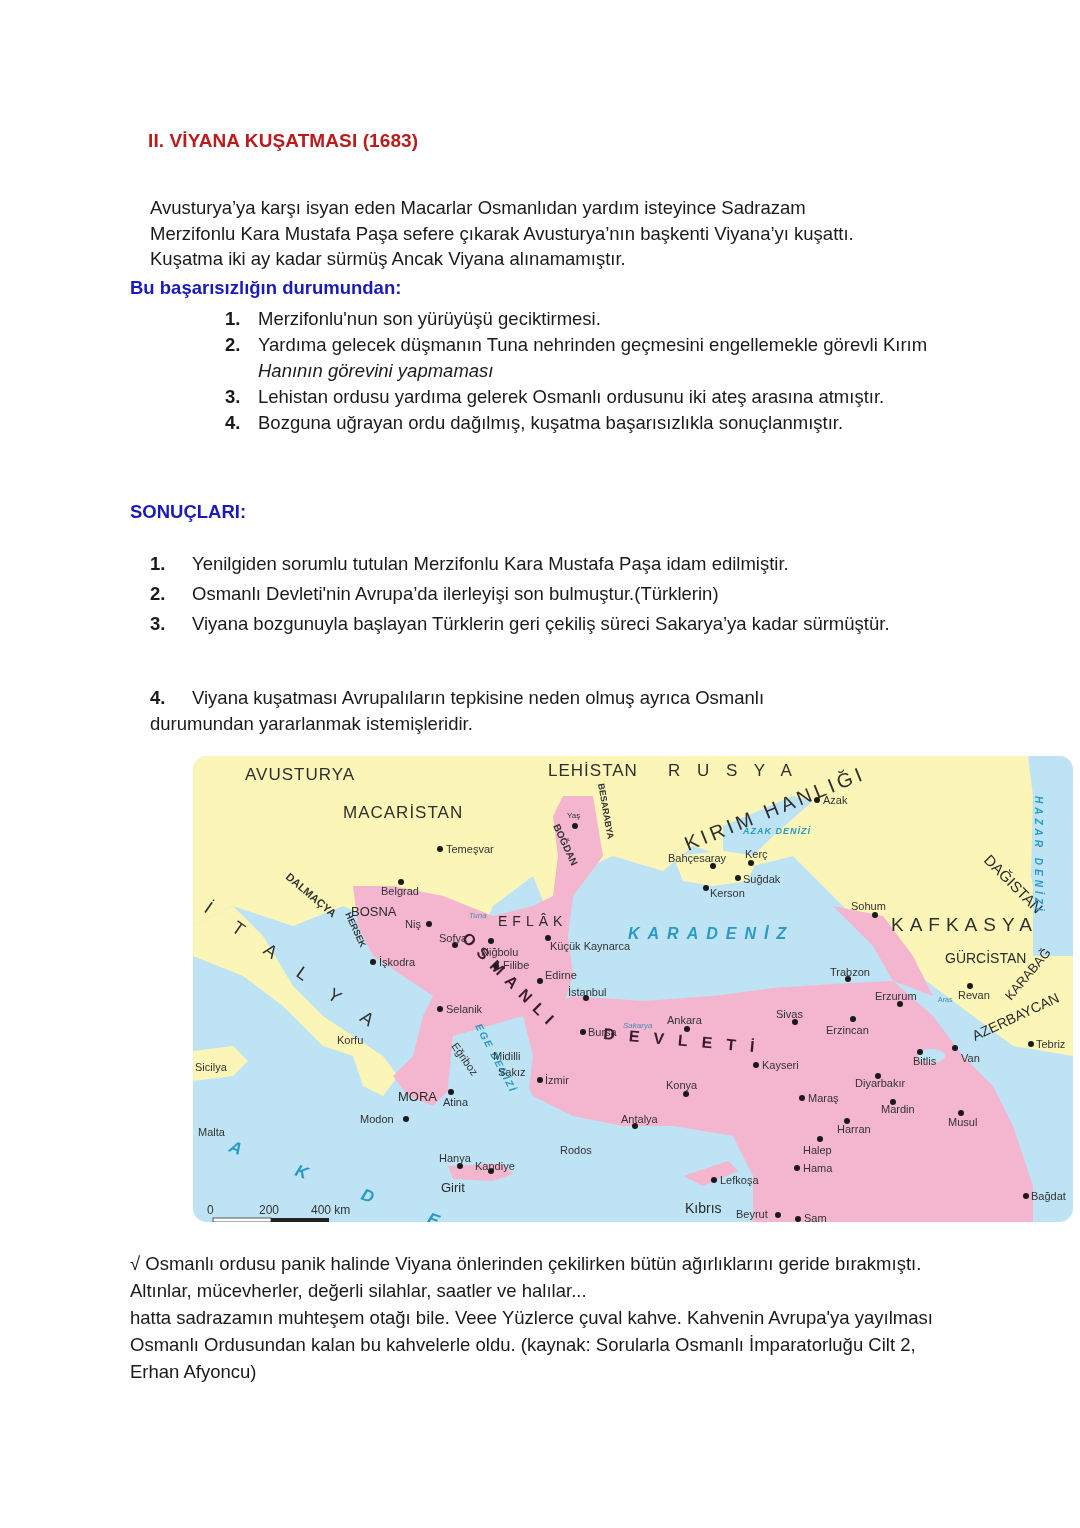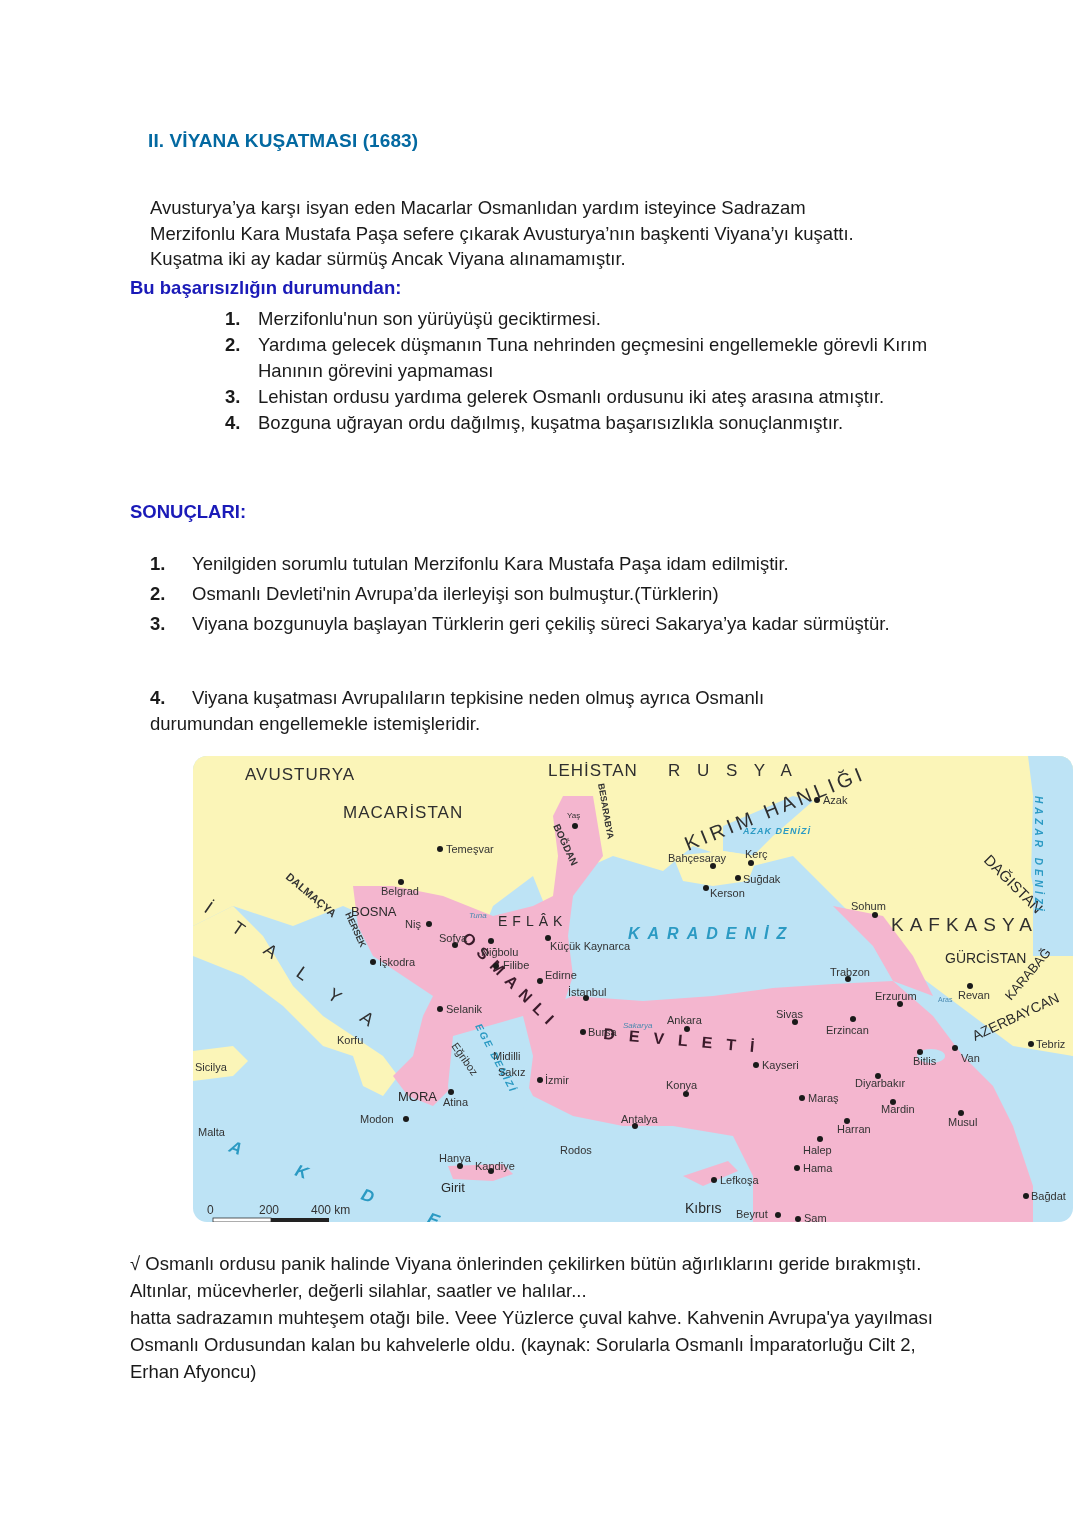--- a/index.html
+++ b/index.html
@@ -1,30 +1,30 @@
 <!DOCTYPE html>
 <html><head>
   <meta charset="utf-8">
   <style>
     html, body { margin: 0; padding: 0; background: #ffffff; }
     body { width: 1080px; height: 1528px; position: relative; overflow: hidden;
            font-family: "Liberation Sans", "DejaVu Sans", sans-serif; color: #1a1a1a; }
     .abs { position: absolute; }
-    .title { left: 148px; top: 130px; font-size: 19px; font-weight: bold; color: #0369a1; letter-spacing: 0.1px; }
+    .title { left: 148px; top: 130px; font-size: 19px; font-weight: bold; color: #b91c1c; letter-spacing: 0.1px; }
     .para { left: 150px; top: 195px; font-size: 18.5px; line-height: 25.5px; width: 820px; }
     .para div { white-space: nowrap; }
     .subhead { font-size: 18.5px; font-weight: bold; color: #1a1ab8; }
     .h-reasons { left: 130px; top: 277px; }
     .h-results { left: 130px; top: 501px; }
     .olist { font-size: 18.5px; line-height: 26px; }
     .olist .item { position: relative; white-space: nowrap; }
     .olist .num { font-weight: bold; display: inline-block; }
     .reasons { left: 225px; top: 306px; }
     .reasons .num { width: 33px; }
-    .reasons .indent { padding-left: 33px; }
+    .reasons .indent { padding-left: 33px; font-style: italic; }
     .results { left: 150px; top: 551px; }
     .results .num { width: 42px; }
     .r-item { height: 30px; }
     .r-wrap { line-height: 26px; margin-top: 38px; }
     .map { left: 193px; top: 756px; width: 880px; height: 466px; border-radius: 14px; overflow: hidden; background: #bde3f5; }
     .map svg { display: block; }
     .lbl { font-family: "Liberation Sans", sans-serif; fill: #2a2a2a; }
     .lbl-big { font-size: 17px; fill: #2f2f2f; letter-spacing: 1px; }
     .lbl-city { font-size: 11px; fill: #333; }
     .lbl-sea { font-size: 16px; fill: #2b9ac3; font-style: italic; font-weight: bold; letter-spacing: 8px; }
@@ -68,21 +68,21 @@
     <span class="num">1.</span><span>Yenilgiden sorumlu tutulan Merzifonlu Kara Mustafa Paşa idam edilmiştir.</span>
   </div>
   <div class="item r-item">
     <span class="num">2.</span><span>Osmanlı Devleti'nin Avrupa’da ilerleyişi son bulmuştur.(Türklerin)</span>
   </div>
   <div class="item r-item" style="height:36px;">
     <span class="num">3.</span><span>Viyana bozgunuyla başlayan Türklerin geri çekiliş süreci Sakarya’ya kadar sürmüştür.</span>
   </div>
   <div class="item r-wrap">
     <span class="num">4.</span><span>Viyana kuşatması Avrupalıların tepkisine neden olmuş ayrıca Osmanlı</span>
-    <div>durumundan engellemekle istemişleridir.</div>
+    <div>durumundan yararlanmak istemişleridir.</div>
   </div>
 </div>
 
 <div class="abs map">
   <svg width="880" height="466" viewBox="0 0 880 466" xmlns="http://www.w3.org/2000/svg">
 
     <path d="M0,0 L880,0 L880,40 L840,40 L840,200 L880,200 L880,300 L820,290 L780,260 L740,230 L700,200 L660,160 L620,120 L600,100 L560,110 L520,120 L480,150 L440,150 L420,200 L380,210 L360,170 L340,120 L300,150 L280,200 L220,180 L150,150 L100,170 L40,150 L0,170 Z" fill="#fbf5b8"></path>
 
     <path d="M0,170 L40,150 L70,180 L100,230 L130,260 L160,280 L190,300 L205,320 L190,340 L170,330 L160,300 L130,290 L90,250 L50,220 L0,200 Z" fill="#fbf5b8"></path>
     <path d="M0,295 L40,290 L55,305 L40,320 L0,325 Z" fill="#fbf5b8"></path>

